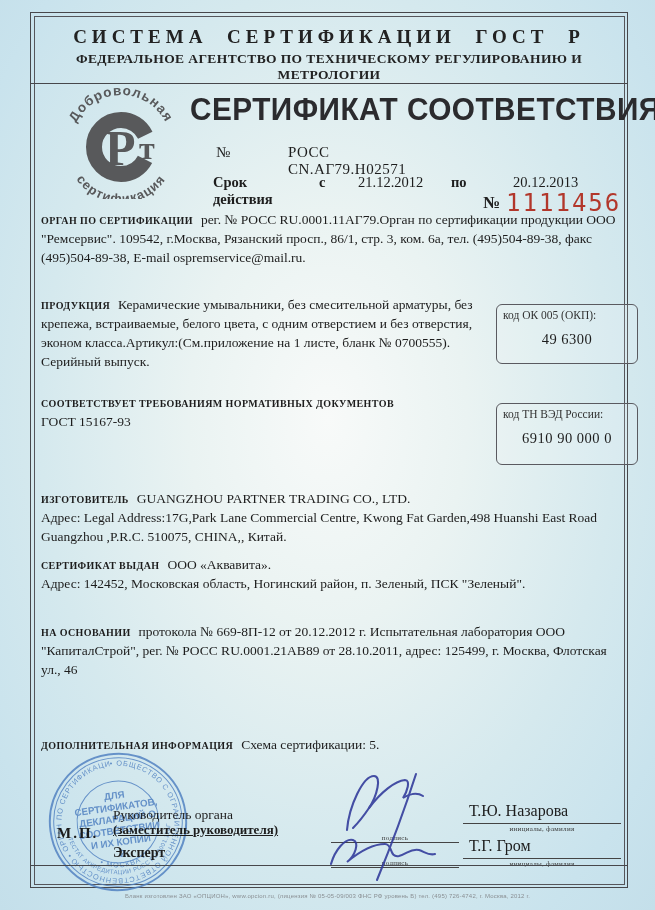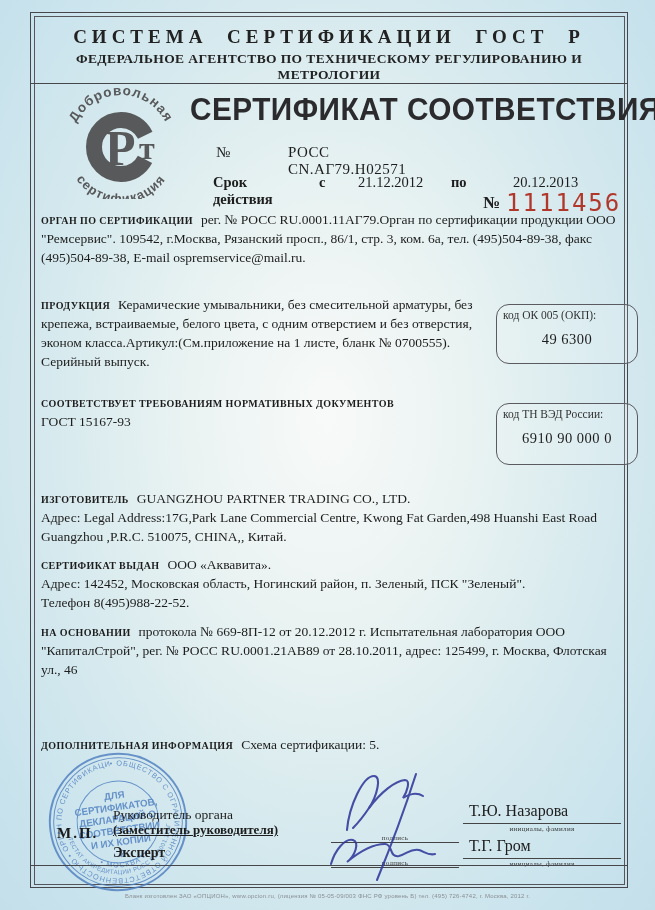--- a/index.html
+++ b/index.html
@@ -29,21 +29,21 @@
   .vl-from{position:absolute;left:327px;font-weight:normal;}
   .vl-po{position:absolute;left:420px;}
   .vl-to{position:absolute;left:482px;font-weight:normal;}
   .blankno{position:absolute;top:176px;left:452px;}
   .blankno .sign{font-size:17px;font-weight:bold;color:#222;vertical-align:3px;}
   .blankno .digits{font-family:"DejaVu Sans Mono", monospace;font-size:24px;color:#b2372b;letter-spacing:2px;margin-left:6px;}
   
   .sec{position:absolute;left:10px;width:578px;font-size:13.5px;line-height:1.4;}
   .sec b.h{font-size:10px;letter-spacing:0.4px;}
   .sec .gap{display:inline-block;width:8px;}
-  .codebox{position:absolute;left:465px;width:128px;border:1px solid #5a5a60;border-radius:13px;
+  .codebox{position:absolute;left:465px;width:128px;border:1px solid #5a5a60;border-radius:6px;
            padding:4px 6px 8px 6px;background:rgba(255,255,255,0.12);}
   .codebox .cb-label{font-size:11.5px;color:#333;}
   .codebox .cb-val{font-size:14.5px;text-align:center;margin-top:10px;letter-spacing:0.5px;}
   
   .stamp{position:absolute;left:14px;top:736px;width:146px;height:146px;opacity:0.82;}
   .mp{position:absolute;left:26px;top:812px;font-size:15px;font-weight:bold;letter-spacing:2px;color:#1a1a1a;z-index:3;}
   .sig-label1{position:absolute;left:82px;top:794px;font-size:13.5px;font-weight:normal;white-space:nowrap;}
   .sig-label1b{position:absolute;left:82px;top:809px;font-size:13px;font-weight:bold;text-decoration:underline;white-space:nowrap;}
   .sig-label2{position:absolute;left:82px;top:832px;font-size:14px;font-weight:bold;}
   .sigline{position:absolute;width:128px;border-bottom:1px solid #444;text-align:center;}
@@ -131,21 +131,20 @@
     </div>
 
     <div class="sec" style="top:477px;">
       <b class="h">ИЗГОТОВИТЕЛЬ</b><span class="gap"></span><span>GUANGZHOU PARTNER TRADING CO., LTD.</span>
       <div>Адрес: Legal Address:17G,Park Lane Commercial Centre, Kwong Fat Garden,498 Huanshi East Road Guangzhou ,P.R.C. 510075, CHINA,, Китай.</div>
     </div>
 
     <div class="sec" style="top:543px;">
       <b class="h">СЕРТИФИКАТ ВЫДАН</b><span class="gap"></span><span>ООО «Аквавита».</span>
       <div>Адрес: 142452, Московская область, Ногинский район, п. Зеленый, ПСК "Зеленый".</div>
-      <div>Телефон 8(495)988-22-52.</div>
     </div>
 
     <div class="sec" style="top:610px;">
       <b class="h">НА ОСНОВАНИИ</b><span class="gap"></span><span>протокола № 669-8П-12 от 20.12.2012 г. Испытательная лаборатория ООО "КапиталСтрой", рег. № РОСС RU.0001.21АВ89 от 28.10.2011, адрес: 125499, г. Москва, Флотская ул., 46</span>
     </div>
 
     <div class="sec" style="top:723px;">
       <b class="h">ДОПОЛНИТЕЛЬНАЯ ИНФОРМАЦИЯ</b><span class="gap"></span><span>Схема сертификации: 5.</span>
     </div>
 

